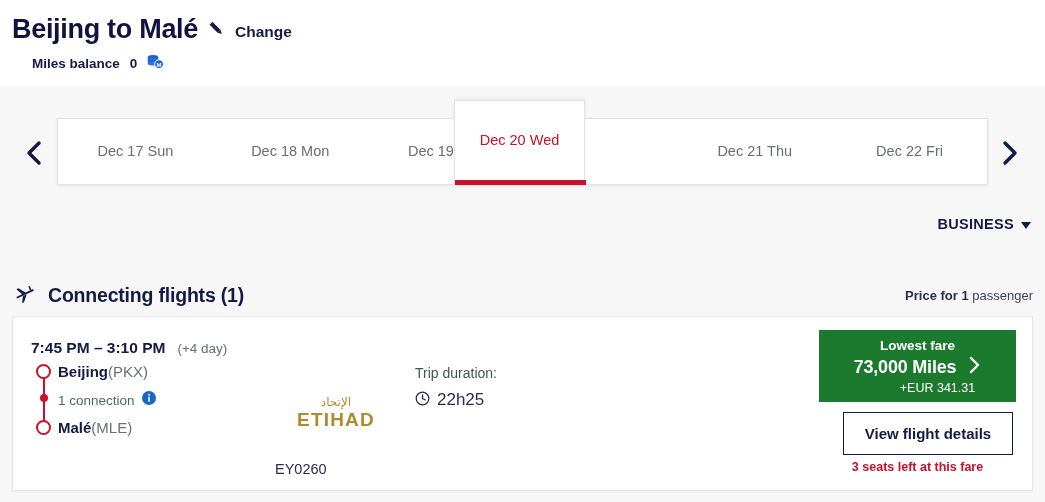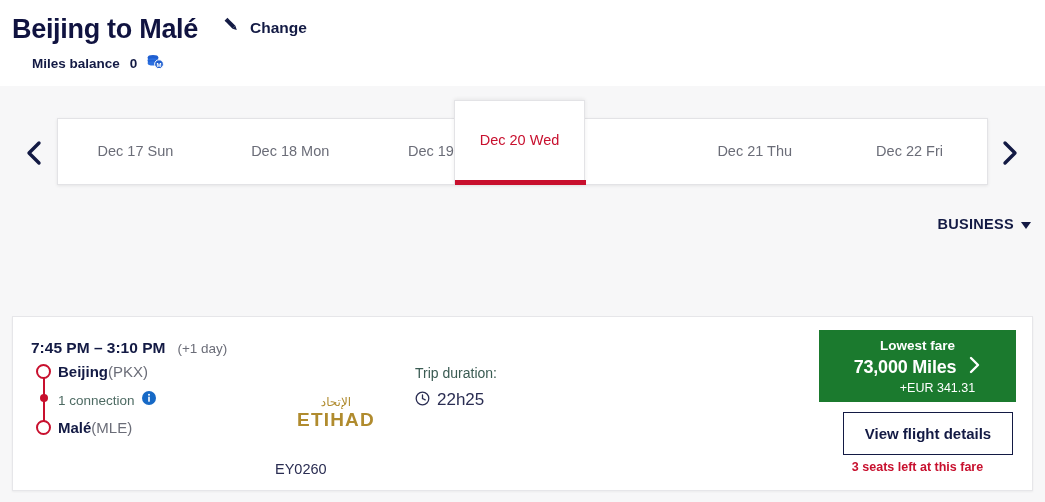--- a/index.html
+++ b/index.html
@@ -6,21 +6,21 @@
   html, body {
     width: 1045px; height: 502px;
     background: #ffffff;
     font-family: "Liberation Sans", sans-serif;
     overflow: hidden;
   }
   .page { position: relative; width: 1045px; height: 502px; background: #ffffff; }
 
   
   .header { padding: 12px 12px 0 12px; height: 86px; background:#ffffff; }
-  .title-row { display: flex; gap: 24px; }
+  .title-row { display: flex; align-items: flex-end; gap: 9px; }
   .page-title {
     font-size: 27px; font-weight: bold; color: #101340;
     letter-spacing: -0.3px; line-height: 34px;
   }
   .change-link {
     display: flex; align-items: center; gap: 9px;
     cursor: pointer; padding-bottom: 3px;
   }
   .change-label { font-size: 15.5px; color: #131a44; font-weight: 600; }
   .pencil-icon { display:block; }
@@ -239,26 +239,40 @@
           <polyline points="6,3 16,13 6,23" fill="none" stroke="#131a44" stroke-width="3.4" stroke-linecap="round" stroke-linejoin="round"></polyline>
         </svg>
       </div>
     </div>
 
     <div class="cabin-row">
       <span class="cabin-label">BUSINESS</span>
       <span class="caret-down"></span>
     </div>
 
+    <div class="section-head">
+      <span class="plane-icon">
+        <svg width="22" height="20" viewBox="0 0 22 20">
+          <g transform="rotate(-22 11 10)" fill="#131a44">
+            <path d="M1.5 10.6 L20 9.2 L20 11.2 L1.5 12.2 Z"></path>
+            <path d="M8 10.4 L4.5 3.2 L6.6 3.2 L12 10.2 Z"></path>
+            <path d="M8 11.9 L4.5 18.2 L6.6 18.2 L12 12.0 Z"></path>
+            <rect x="16.5" y="5.2" width="1.6" height="4.4"></rect>
+          </g>
+        </svg>
+      </span>
+      <span class="section-title">Connecting flights (1)</span>
+      <span class="price-for"><b>Price for </b><b>1</b><span class="light"> passenger</span></span>
+    </div>
 
     <div class="flight-card">
 
       <div class="times-row">
         <span class="times">7:45 PM – 3:10 PM</span>
-        <span class="plusday">(+1 day)</span>
+        <span class="plusday">(+4 day)</span>
       </div>
 
       <div class="route">
         <div class="route-line">
           <div class="rail"></div>
           <div class="stop-ring top"></div>
           <div class="stop-dot"></div>
           <div class="stop-ring bottom"></div>
 
           <div class="city-row top">

